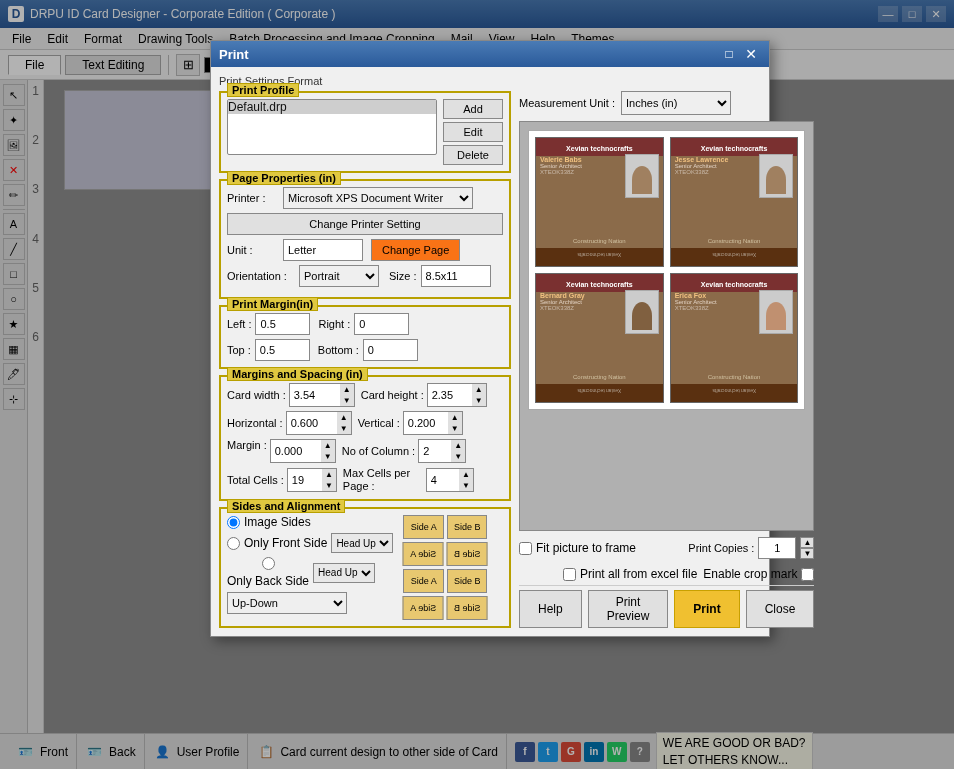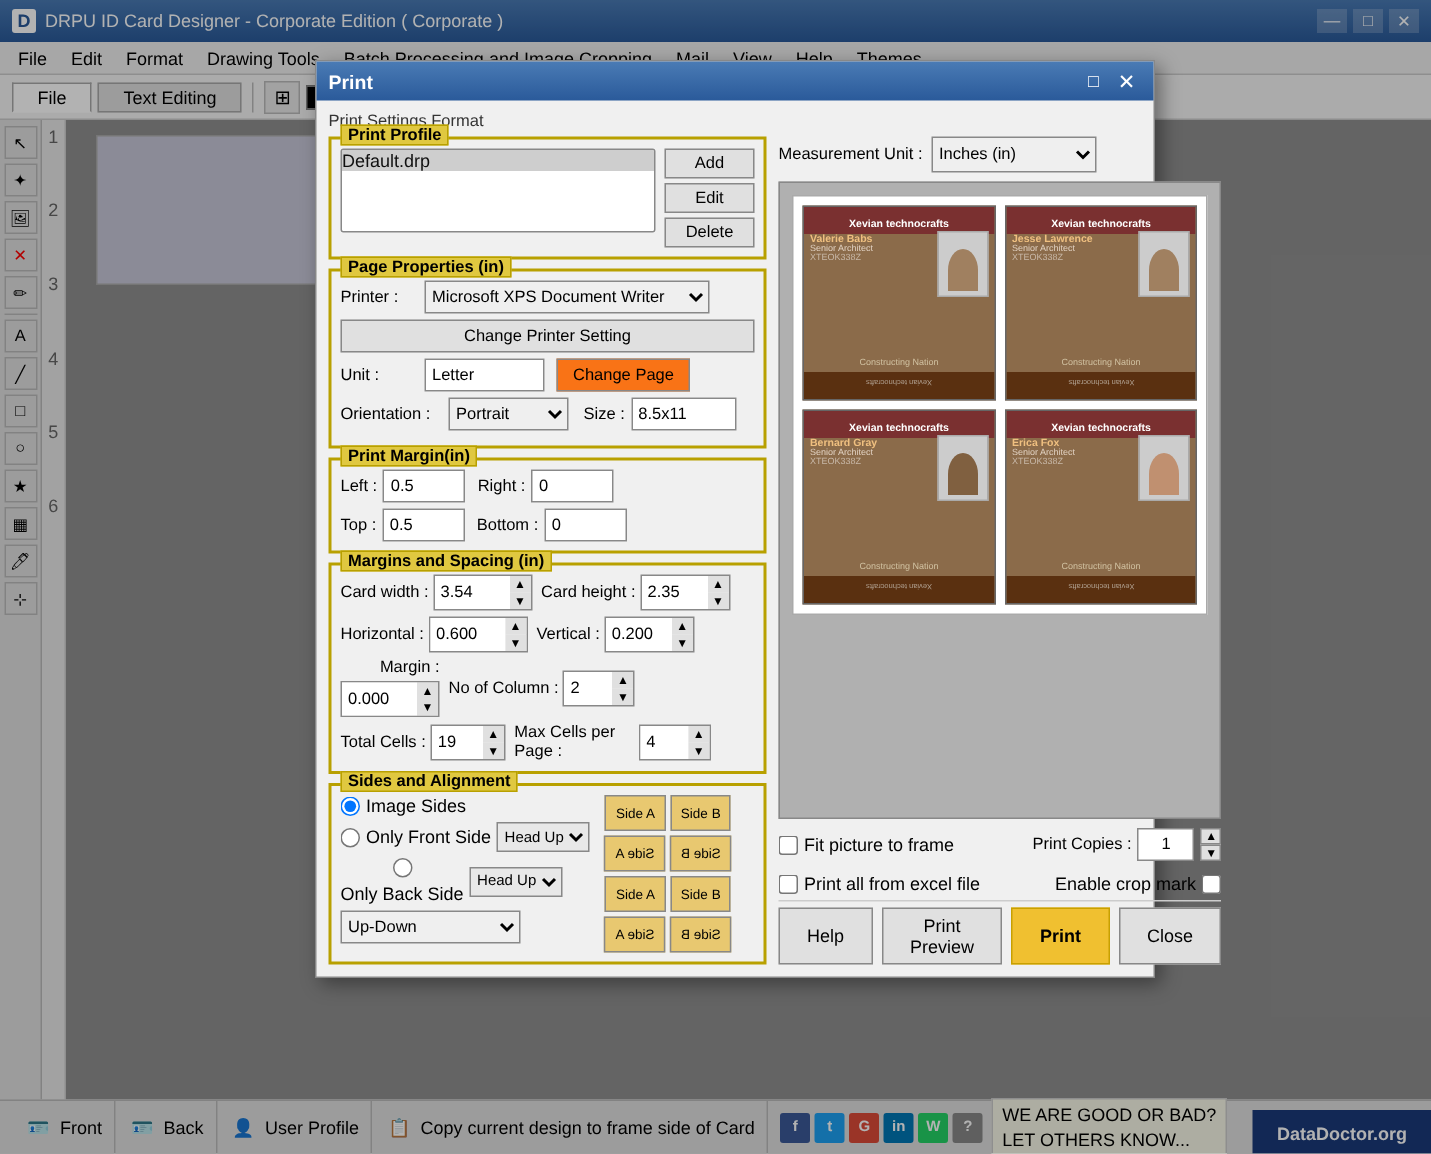--- a/index.html
+++ b/index.html
@@ -137,40 +137,37 @@
   <div class="status-item">
     <div class="status-icon">🪪</div>
     <span>Back</span>
   </div>
   <div class="status-item">
     <div class="status-icon">👤</div>
     <span>User Profile</span>
   </div>
   <div class="status-item">
     <div class="status-icon">📋</div>
-    <span>Copy current design to frame side of Card</span>
+    <span>Card current design to other side of Card</span>
   </div>
 
   <div style="display:flex;gap:3px;margin-left:8px;">
     <div class="social-icon" style="background:#3b5998;">f</div>
     <div class="social-icon" style="background:#1da1f2;">t</div>
     <div class="social-icon" style="background:#dd4b39;">G</div>
     <div class="social-icon" style="background:#0077b5;">in</div>
     <div class="social-icon" style="background:#25d366;">W</div>
     <div class="social-icon" style="background:#888;">?</div>
   </div>
 
   <div style="margin-left:6px;background:#f8f8e8;border:1px solid #ccc;padding:2px 6px;font-size:9px;line-height:1.4;">
     <div>WE ARE GOOD OR BAD?</div>
     <div>LET OTHERS KNOW...</div>
   </div>
 
-  <div class="data-doctor-banner" style="margin-left:auto;background:#1a3a7a;color:white;padding:4px 16px;font-size:18px;font-weight:bold;font-family:Georgia,serif;">
-    <span>DataDoctor.org</span>
-  </div>
 </div>
 
 <div class="dialog-overlay">
   <div class="dialog">
 
     <div class="dialog-title-bar">
       <span style="font-size:13px;font-weight:bold;color:white;">Print</span>
       <div style="display:flex;gap:2px;">
         <button class="dialog-maximize">□</button>
         <button class="dialog-close">✕</button>
@@ -293,21 +290,21 @@
                   <input type="text" style="width: 44px; height: 22px; border: none; font-size: 11px; padding: 1px 4px;" value="0.200">
                   <div style="display:flex;flex-direction:column;">
                     <button style="height:11px;width:14px;border:none;background:#e0e0e0;cursor:pointer;padding:0;font-size:8px;">▲</button>
                     <button style="height:11px;width:14px;border:none;background:#e0e0e0;cursor:pointer;padding:0;font-size:8px;">▼</button>
                   </div>
                 </div>
               </div>
             </div>
 
             <div style="display:flex;gap:6px;margin-bottom:4px;">
-              <div style="display:flex;align-items:flex-end;gap:3px;flex-direction:column;">
+              <div style="display:flex;align-items:flex-start;gap:3px;">
                 <span style="font-size:11px;">Margin :</span>
                 <div style="display:flex;align-items:center;border:1px solid #888;">
                   <input type="text" style="width: 50px; height: 22px; border: none; font-size: 11px; padding: 1px 4px;" value="0.000">
                   <div style="display:flex;flex-direction:column;">
                     <button style="height:11px;width:14px;border:none;background:#e0e0e0;cursor:pointer;padding:0;font-size:8px;">▲</button>
                     <button style="height:11px;width:14px;border:none;background:#e0e0e0;cursor:pointer;padding:0;font-size:8px;">▼</button>
                   </div>
                 </div>
               </div>
               <div style="display:flex;align-items:center;gap:3px;">
@@ -505,21 +502,21 @@
             <div style="display:flex;align-items:center;gap:4px;margin-left:auto;">
               <span style="font-size:11px;">Print Copies :</span>
               <input type="text" style="width: 38px; height: 22px; border: 1px solid rgb(136, 136, 136); text-align: center; font-size: 11px;" value="1">
               <div style="display:flex;flex-direction:column;">
                 <button style="height:11px;width:14px;border:1px solid #888;background:#e0e0e0;cursor:pointer;padding:0;font-size:8px;">▲</button>
                 <button style="height:11px;width:14px;border:1px solid #888;background:#e0e0e0;cursor:pointer;padding:0;font-size:8px;">▼</button>
               </div>
             </div>
           </div>
           <div style="padding:2px 0 4px;display:flex;align-items:center;gap:6px;">
-            <label style="display:flex;align-items:center;gap:4px;font-size:11px;">
+            <label style="display:flex;align-items:center;gap:4px;font-size:11px;margin-left:44px;">
               <input type="checkbox" style="">
               <span>Print all from excel file</span>
             </label>
             <label style="display:flex;align-items:center;gap:4px;font-size:11px;margin-left:auto;">
               <span>Enable crop mark</span>
               <input type="checkbox" style="">
             </label>
           </div>
 
           <div style="display:flex;gap:6px;justify-content:flex-end;padding-top:4px;border-top:1px solid #ccc;">

